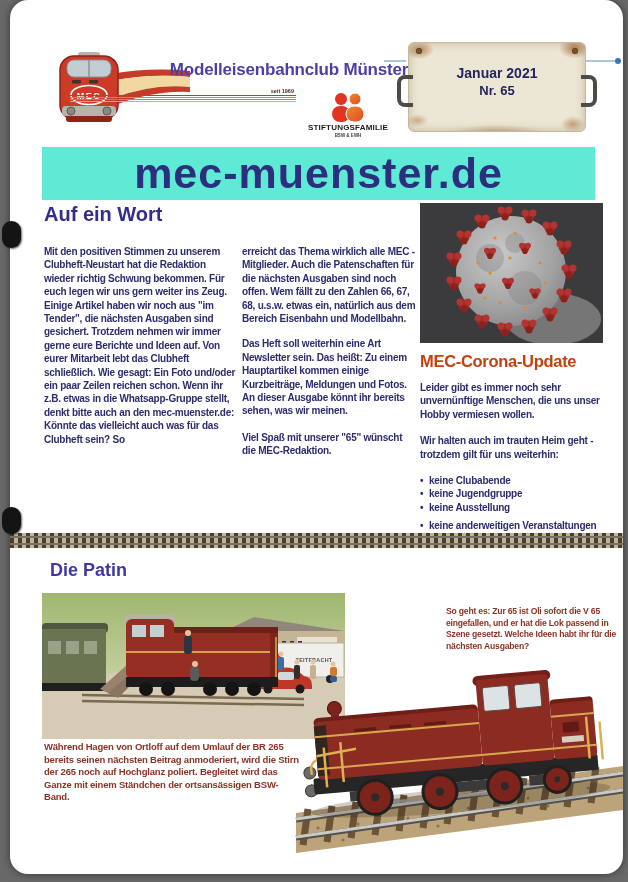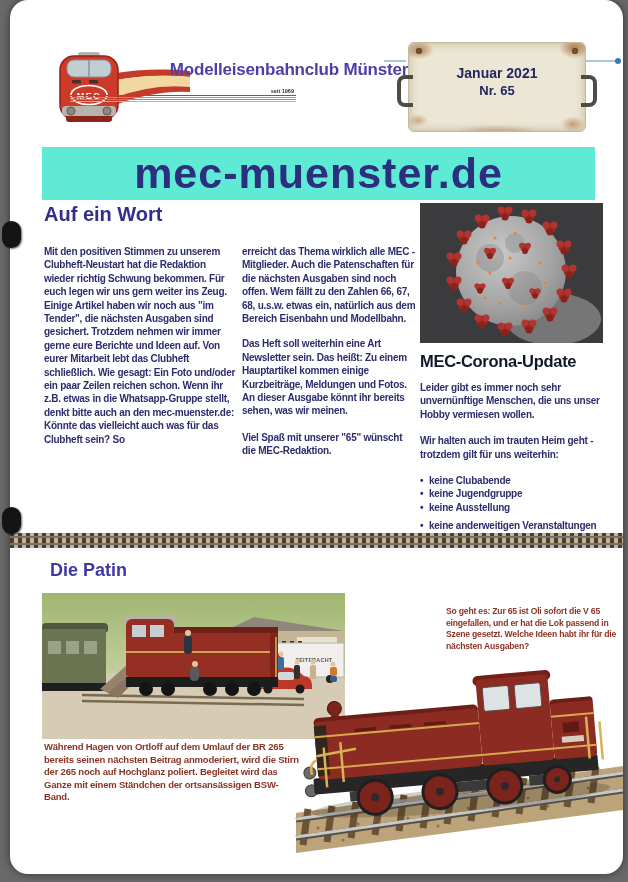--- a/index.html
+++ b/index.html
@@ -60,21 +60,21 @@
   .h1{left:34px;top:203px;font-size:20px;font-weight:bold;color:#332e8c;}
   .bodycol{
     font-size:10px;font-weight:bold;color:#2d2d6e;
     line-height:13.4px;letter-spacing:-.25px;
   }
   .bodycol p{margin:0 0 13px 0;}
   .col1{left:34px;top:245px;width:192px;}
   .col2{left:232px;top:245px;width:176px;}
   .corona-block{left:410px;top:203px;width:183px;}
   .corona-img{display:block;}
-  .h2-corona{margin:9px 0 10px 0;font-size:16.5px;font-weight:bold;color:#0f172a;letter-spacing:-.3px;}
+  .h2-corona{margin:9px 0 10px 0;font-size:16.5px;font-weight:bold;color:#c2410c;letter-spacing:-.3px;}
   .corona-block p{margin:0 0 13px 0;font-size:10px;font-weight:bold;color:#2d2d6e;line-height:13.4px;letter-spacing:-.25px;}
   .corona-block ul{list-style:none;margin:0;padding:0;}
   .corona-block li{
     display:flex;font-size:10px;font-weight:bold;color:#2d2d6e;
     line-height:13.4px;letter-spacing:-.25px;
   }
   .corona-block li .blt{width:9px;flex:0 0 9px;}
   .corona-block li.gap{margin-top:5px;}
   
   .track{
@@ -126,20 +126,36 @@
   <div class="abs club-name">Modelleisenbahnclub Münster</div>
 
   <div class="abs since-block">
     <span class="since-label">seit 1969</span>
     <div class="dline dl1"></div>
     <div class="dline dl2"></div>
     <div class="dline dl3"></div>
     <div class="dline dl4"></div>
   </div>
 
+  <div class="abs stiftung">
+    <svg width="38" height="30" viewBox="0 0 38 30">
+      <defs>
+        <linearGradient id="orng" x1="0" y1="0" x2="1" y2="1">
+          <stop offset="0" stop-color="#f08a28"></stop>
+            <stop offset="1" stop-color="#e04a28"></stop>
+        </linearGradient>
+      </defs>
+      <circle cx="12" cy="7" r="6" fill="#e23323"></circle>
+      <rect x="3" y="14" width="18" height="16" rx="8" fill="#e23323"></rect>
+      <circle cx="26" cy="7" r="6" fill="url(#orng)" stroke="#fff" stroke-width="1"></circle>
+      <rect x="17" y="14" width="18" height="16" rx="8" fill="url(#orng)" stroke="#fff" stroke-width="1"></rect>
+    </svg>
+    <div class="stiftung-name">STIFTUNGSFAMILIE</div>
+    <div class="stiftung-sub">BSW &amp; EWH</div>
+  </div>
 
   <div class="abs dimline" style="left:374px;top:60px;width:22px;"></div>
   <div class="abs dimline" style="left:576px;top:60px;width:30px;"></div>
   <div class="abs dimdot" style="left:605px;top:58px;"></div>
 
   <div class="abs sign">
     <span class="screw" style="left:7px;top:5px;"></span>
     <span class="screw" style="right:7px;top:5px;"></span>
     <span class="sign-line1">Januar 2021</span>
     <span class="sign-line2">Nr. 65</span>

